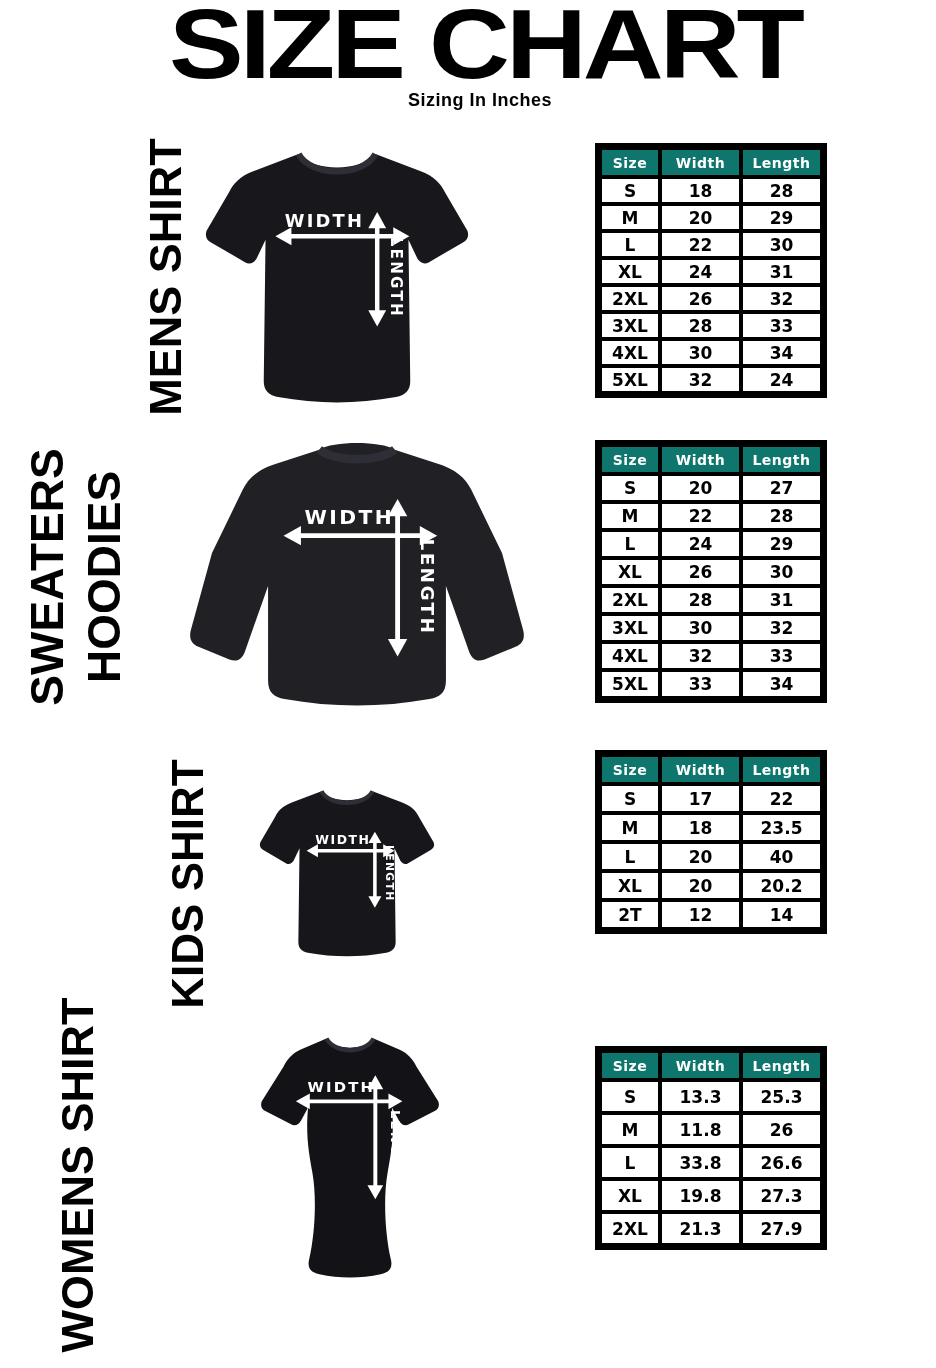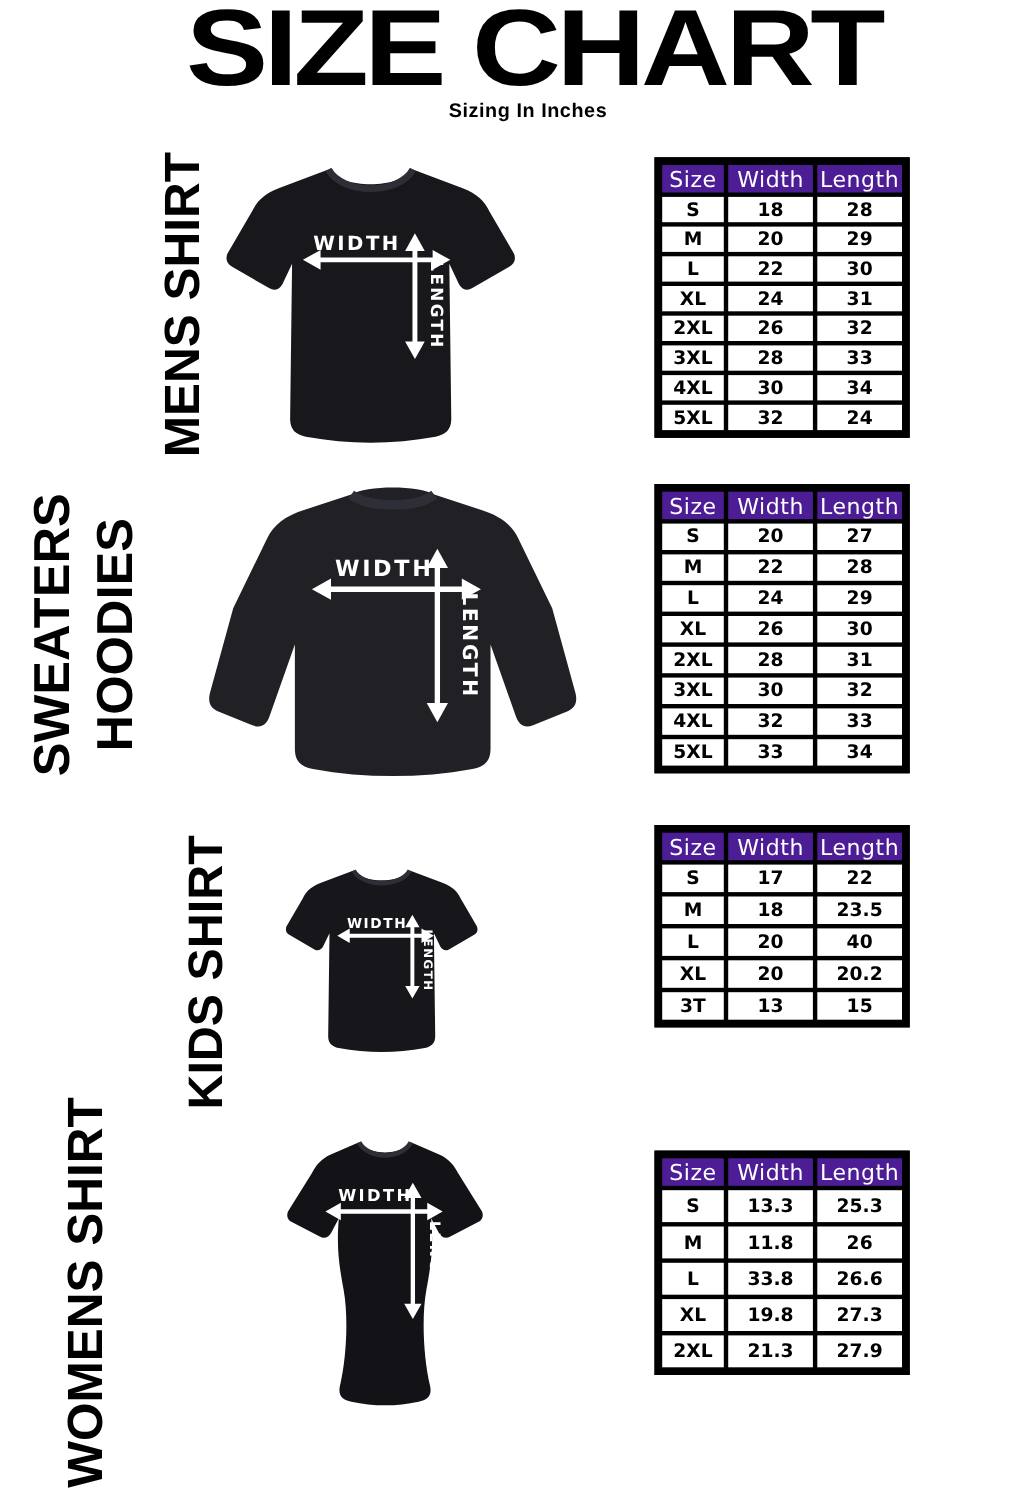--- a/index.html
+++ b/index.html
@@ -20,21 +20,21 @@
   .garment{position:absolute;}
   .collar{fill:none;stroke:#2e2e36;stroke-width:7;}
   .arrow line{stroke:#ffffff;stroke-width:5;}
   .arrow polygon{fill:#ffffff;}
   .mlabel{fill:#ffffff;font-weight:bold;letter-spacing:2.5px;
           font-family:"DejaVu Sans",sans-serif;}
 
   .size-table{position:absolute;border-collapse:separate;border-spacing:4px;
               background:#000;border:3px solid #000;table-layout:fixed;
               font-family:"DejaVu Sans",sans-serif;}
-  .size-table th{background:#4c1d95;color:#fff;font-size:20px;font-weight:normal;
+  .size-table th{background:#0f766e;color:#fff;font-size:14px;font-weight:bold;
                  height:25px;padding:0;letter-spacing:0.5px;}
   .size-table td{background:#fff;color:#000;text-align:center;font-weight:bold;
                  font-size:17px;padding:0;}
   .c-size{width:56px;} .c-width{width:77px;} .c-length{width:77px;}
   .t1 td{height:23px;} .t2 td{height:24px;} .t3 td{height:25px;} .t4 td{height:29px;}
 </style>
 </head>
 <body>
 
 <div class="page">
@@ -251,23 +251,23 @@
           <td>L</td>
           <td>20</td>
           <td>40</td>
         </tr>
         <tr>
           <td>XL</td>
           <td>20</td>
           <td>20.2</td>
         </tr>
         <tr>
-          <td>3T</td>
-          <td>13</td>
-          <td>15</td>
+          <td>2T</td>
+          <td>12</td>
+          <td>14</td>
         </tr>
       </tbody>
   </table>
 
   <div class="vlabel" style="left:78px;top:1175px;font-size:45px;">WOMENS SHIRT</div>
 
   <svg class="garment" style="left:236px;top:1028px;width:228px;height:262px" viewBox="0 0 240 300">
     <path d="M93,12 C103,26 137,26 147,12 L177,25 C186,29 192,36 196,44 L221,84 C223,89 221,93 217,95
              L188,110 C183,113 179,111 176,106 L168,91 C171,123 167,144 163,166
              C158,194 160,236 167,266 C169,276 164,280 155,282 C132,287 108,287 85,282

